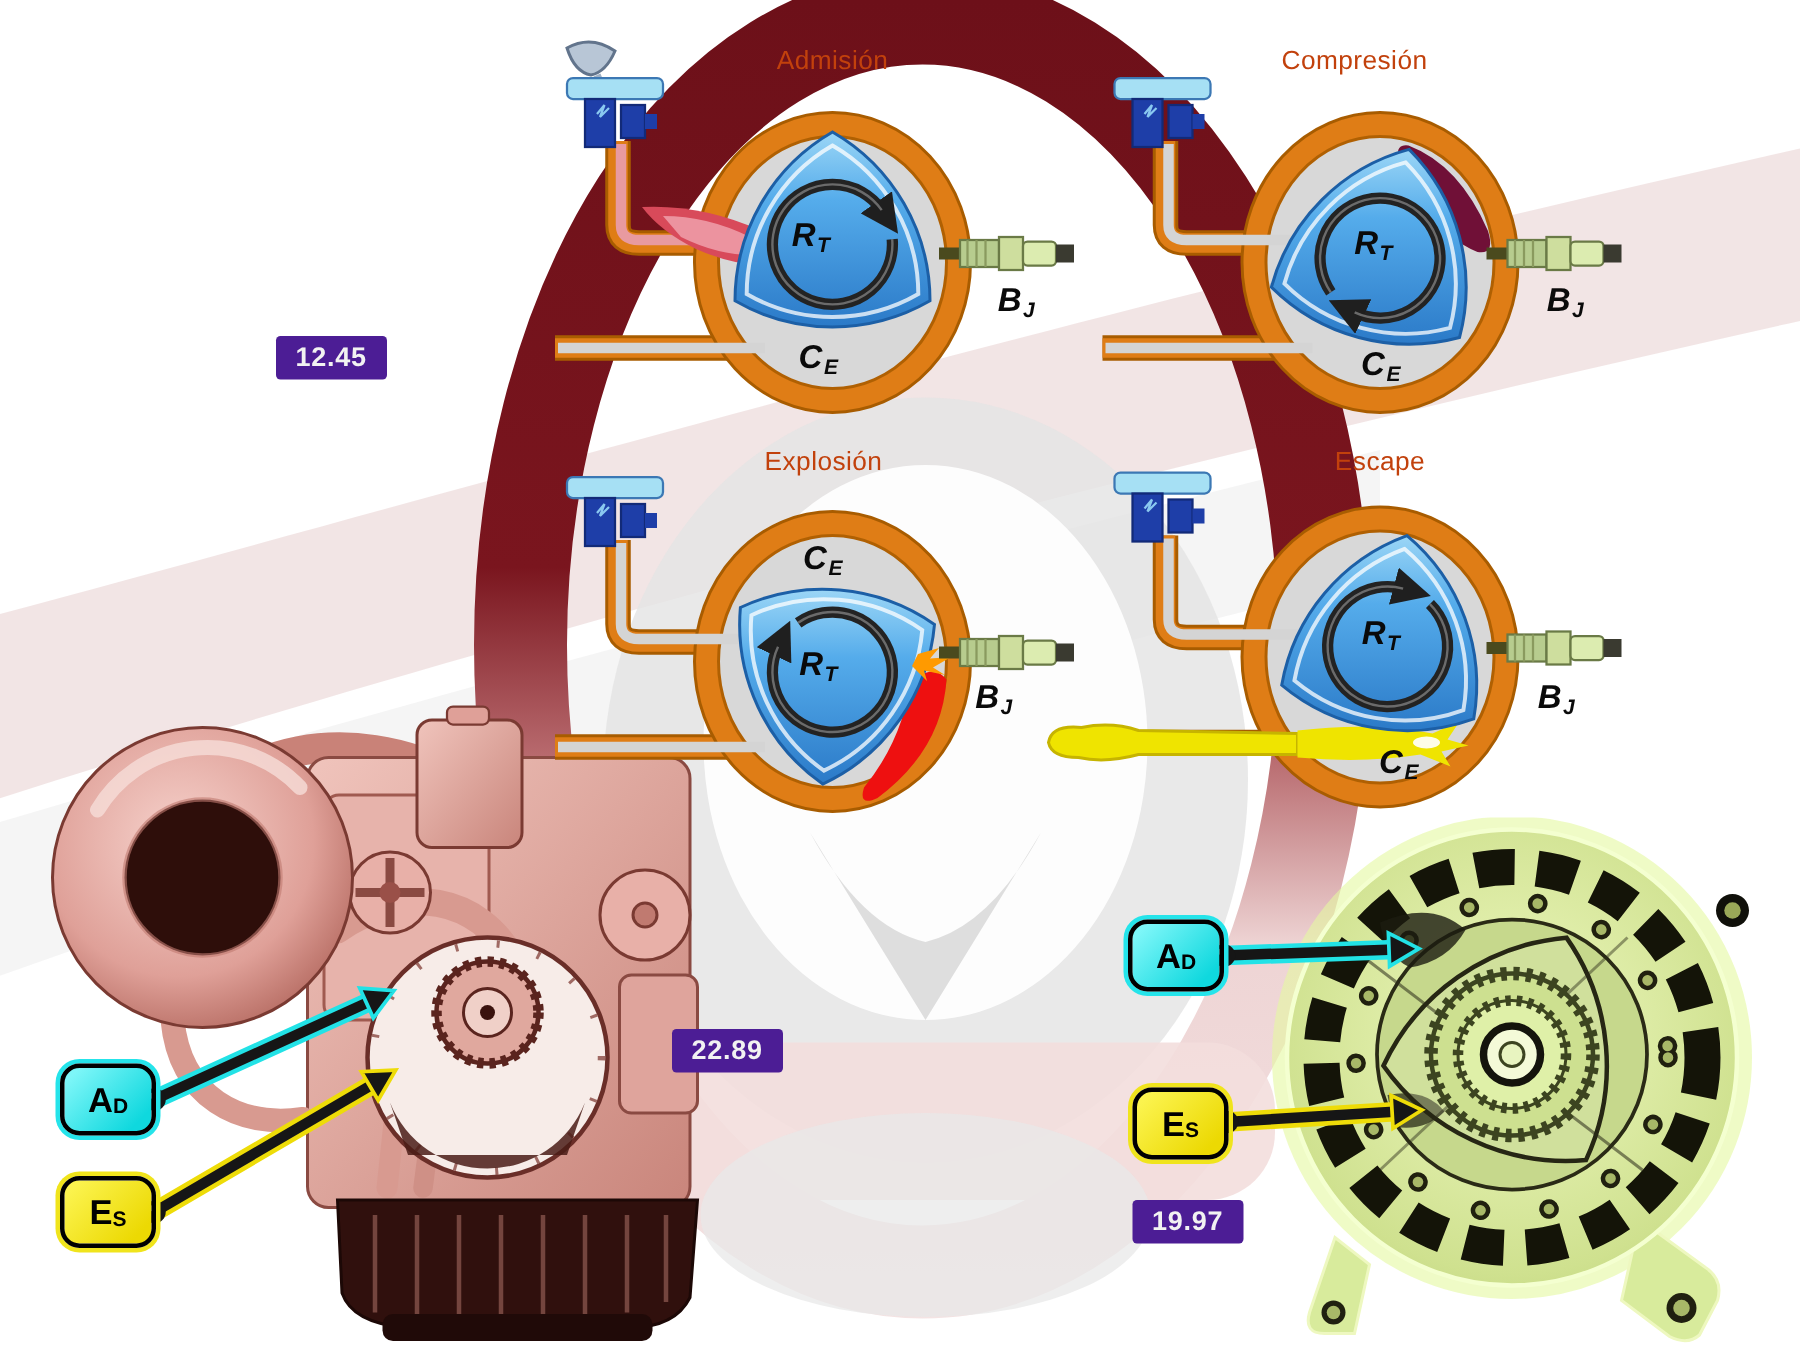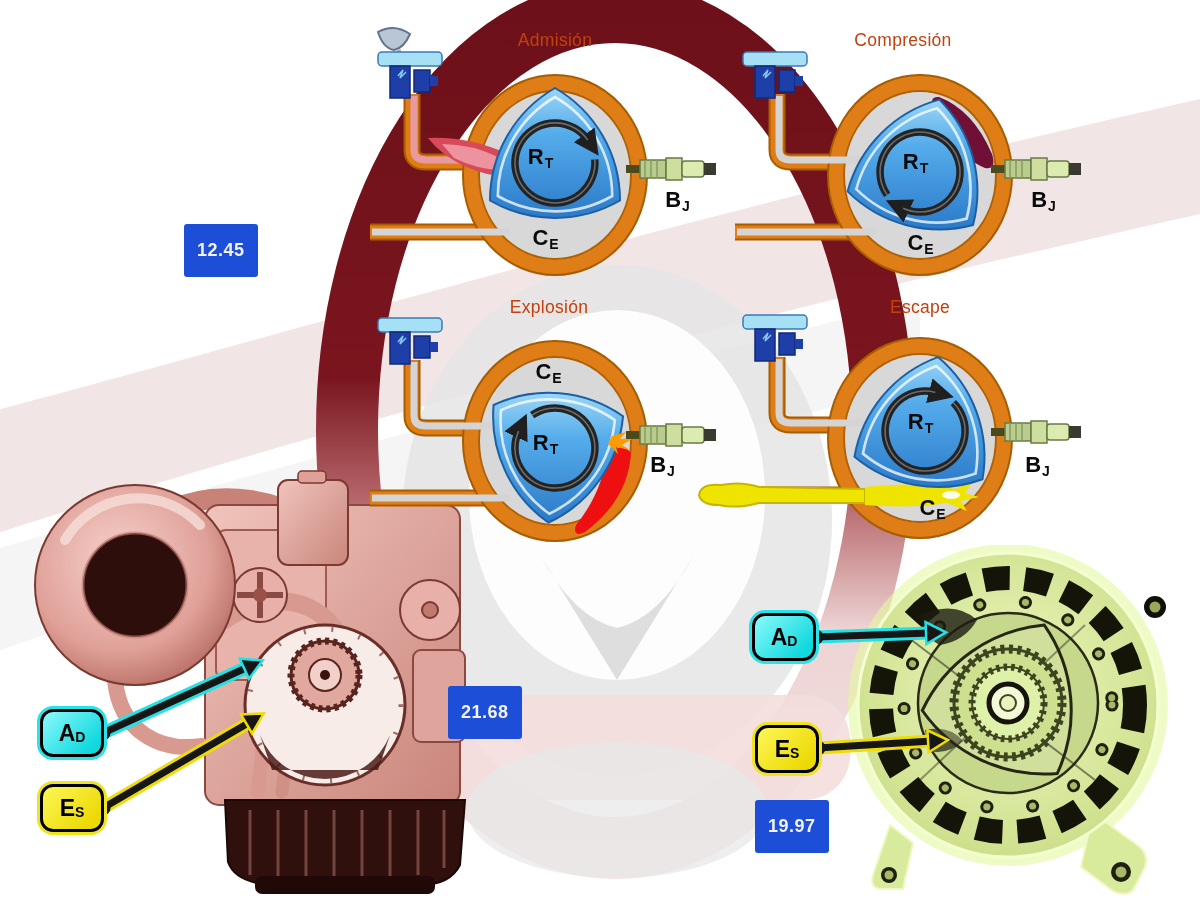--- a/index.html
+++ b/index.html
@@ -6,25 +6,25 @@
   .canvas{position:relative;width:1200px;height:900px;background:#fff;overflow:hidden;
           font-family:"Liberation Sans",sans-serif;}
   svg{display:block;}
   .wm{position:absolute;left:0;top:0;z-index:0;}
   .engine{position:absolute;z-index:1;}
   .dg{position:absolute;width:400px;height:258px;z-index:3;}
   .dg svg{position:absolute;left:0;top:0;overflow:visible;}
   .dtitle{position:absolute;width:170px;text-align:center;font-weight:normal;font-size:17.5px;
           color:#c2410c;z-index:4;letter-spacing:.3px;}
   .slabel{position:absolute;transform:translate(-50%,-50%);font-weight:bold;color:#0a0a0a;
-          z-index:4;white-space:nowrap;line-height:1;}
+          z-index:4;white-space:nowrap;line-height:1;font-style:italic;}
   .slabel .m{font-size:22px;}
   .slabel .s{font-size:14px;position:relative;bottom:-4px;left:1px;}
-  .fig{position:absolute;background:#1d4ed8;color:#f2f2f2;font-size:18px;font-weight:bold;
-       padding:16px 13px;border-radius:3px;z-index:6;letter-spacing:.5px;}
+  .fig{position:absolute;background:#4c1d95;color:#f2f2f2;font-size:18px;font-weight:bold;
+       padding:4px 13px;border-radius:3px;z-index:6;letter-spacing:.5px;}
   .callout{position:absolute;width:58px;height:42px;border:3px solid #000;border-radius:13px;
        display:flex;align-items:center;justify-content:center;font-weight:bold;color:#000;
        z-index:6;line-height:1;}
   .callout .m{font-size:23px;}
   .callout .s{font-size:14px;position:relative;bottom:-4px;}
   .cyan{background:linear-gradient(135deg,#7df6f8 10%,#0fd8de 85%);box-shadow:0 0 0 3px #25e4ea;}
   .yellow{background:linear-gradient(135deg,#fbf34e 10%,#ecd903 85%);box-shadow:0 0 0 3px #f0e41c;}
   .overlay{position:absolute;left:0;top:0;z-index:5;pointer-events:none;}
 </style>
 </head>
@@ -353,21 +353,21 @@
     </svg>
     <div class="slabel" style="left:205px;top:117px">
       <span class="m">R</span><span class="s">T</span></div>
     <div class="slabel" style="left:217px;top:203px">
       <span class="m">C</span><span class="s">E</span></div>
     <div class="slabel" style="left:322px;top:160px">
       <span class="m">B</span><span class="s">J</span></div>
   </div>
 
   <div class="fig" style="left:184px;top:224px">12.45</div>
-  <div class="fig" style="left:448px;top:686px">21.68</div>
+  <div class="fig" style="left:448px;top:686px">22.89</div>
   <div class="fig" style="left:755px;top:800px">19.97</div>
 
   <div class="callout cyan" style="left:40px;top:709px">
     <span class="m">A</span>
       <span class="s">D</span>
     </div>
   <div class="callout yellow" style="left:40px;top:784px">
     <span class="m">E</span>
       <span class="s">S</span>
     </div>

